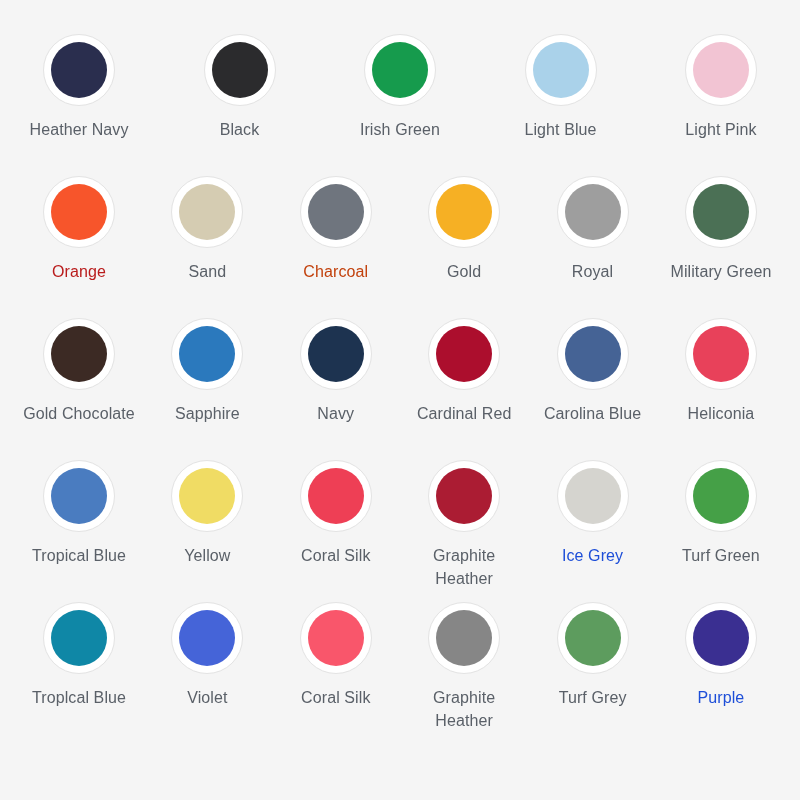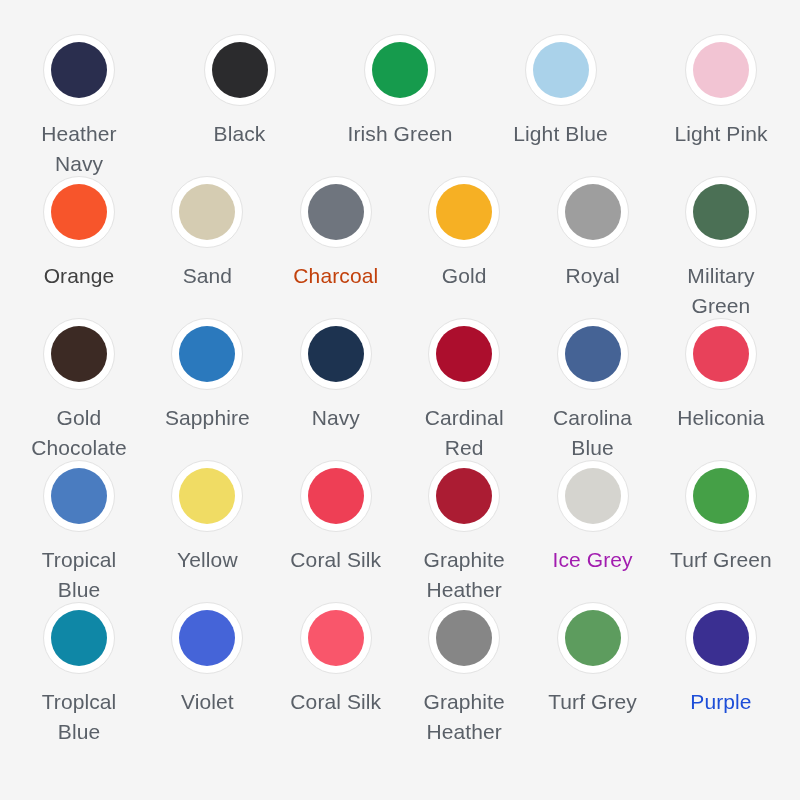--- a/index.html
+++ b/index.html
@@ -65,21 +65,21 @@
 
   
   .swatch-dot.has-outline {
     border: 1px solid #ededed;
   }
 
   .swatch-label {
     margin-top: 13px;
     width: 118px;
     text-align: center;
-    font-size: 21px;
+    font-size: 16px;
     line-height: 1.42;
     color: #5a6068;
     letter-spacing: 0.1px;
     font-weight: 400;
     word-wrap: break-word;
   }
 </style>
 </head>
 <body style="background-color: rgb(245, 245, 245);">
 
@@ -114,21 +114,21 @@
           <div class="swatch-dot" style="background-color: rgb(242, 196, 211);"></div>
         </div>
         <div class="swatch-label" style="color: rgb(90, 96, 104);">Light Pink</div>
       </div>
     </div>
     <div class="swatch-row">
       <div class="swatch-cell">
         <div class="swatch-ring" style="background-color: rgb(255, 255, 255); border-color: rgb(227, 227, 227);">
           <div class="swatch-dot" style="background-color: rgb(247, 85, 43);"></div>
         </div>
-        <div class="swatch-label" style="color: #404040;">Orange</div>
+        <div class="swatch-label" style="color: #b91c1c;">Orange</div>
       </div>
       <div class="swatch-cell">
         <div class="swatch-ring" style="background-color: rgb(255, 255, 255); border-color: rgb(227, 227, 227);">
           <div class="swatch-dot" style="background-color: rgb(213, 204, 178);"></div>
         </div>
         <div class="swatch-label" style="color: rgb(90, 96, 104);">Sand</div>
       </div>
       <div class="swatch-cell">
         <div class="swatch-ring" style="background-color: rgb(255, 255, 255); border-color: rgb(227, 227, 227);">
           <div class="swatch-dot" style="background-color: rgb(111, 117, 126);"></div>
@@ -214,21 +214,21 @@
       <div class="swatch-cell">
         <div class="swatch-ring" style="background-color: rgb(255, 255, 255); border-color: rgb(227, 227, 227);">
           <div class="swatch-dot" style="background-color: rgb(171, 28, 51);"></div>
         </div>
         <div class="swatch-label" style="color: rgb(90, 96, 104);">Graphite Heather</div>
       </div>
       <div class="swatch-cell">
         <div class="swatch-ring" style="background-color: rgb(255, 255, 255); border-color: rgb(227, 227, 227);">
           <div class="swatch-dot" style="background-color: rgb(213, 212, 207);"></div>
         </div>
-        <div class="swatch-label" style="color: #a21caf;">Ice Grey</div>
+        <div class="swatch-label" style="color: #1d4ed8;">Ice Grey</div>
       </div>
       <div class="swatch-cell">
         <div class="swatch-ring" style="background-color: rgb(255, 255, 255); border-color: rgb(227, 227, 227);">
           <div class="swatch-dot" style="background-color: rgb(69, 160, 71);"></div>
         </div>
         <div class="swatch-label" style="color: rgb(90, 96, 104);">Turf Green</div>
       </div>
     </div>
     <div class="swatch-row">
       <div class="swatch-cell">

